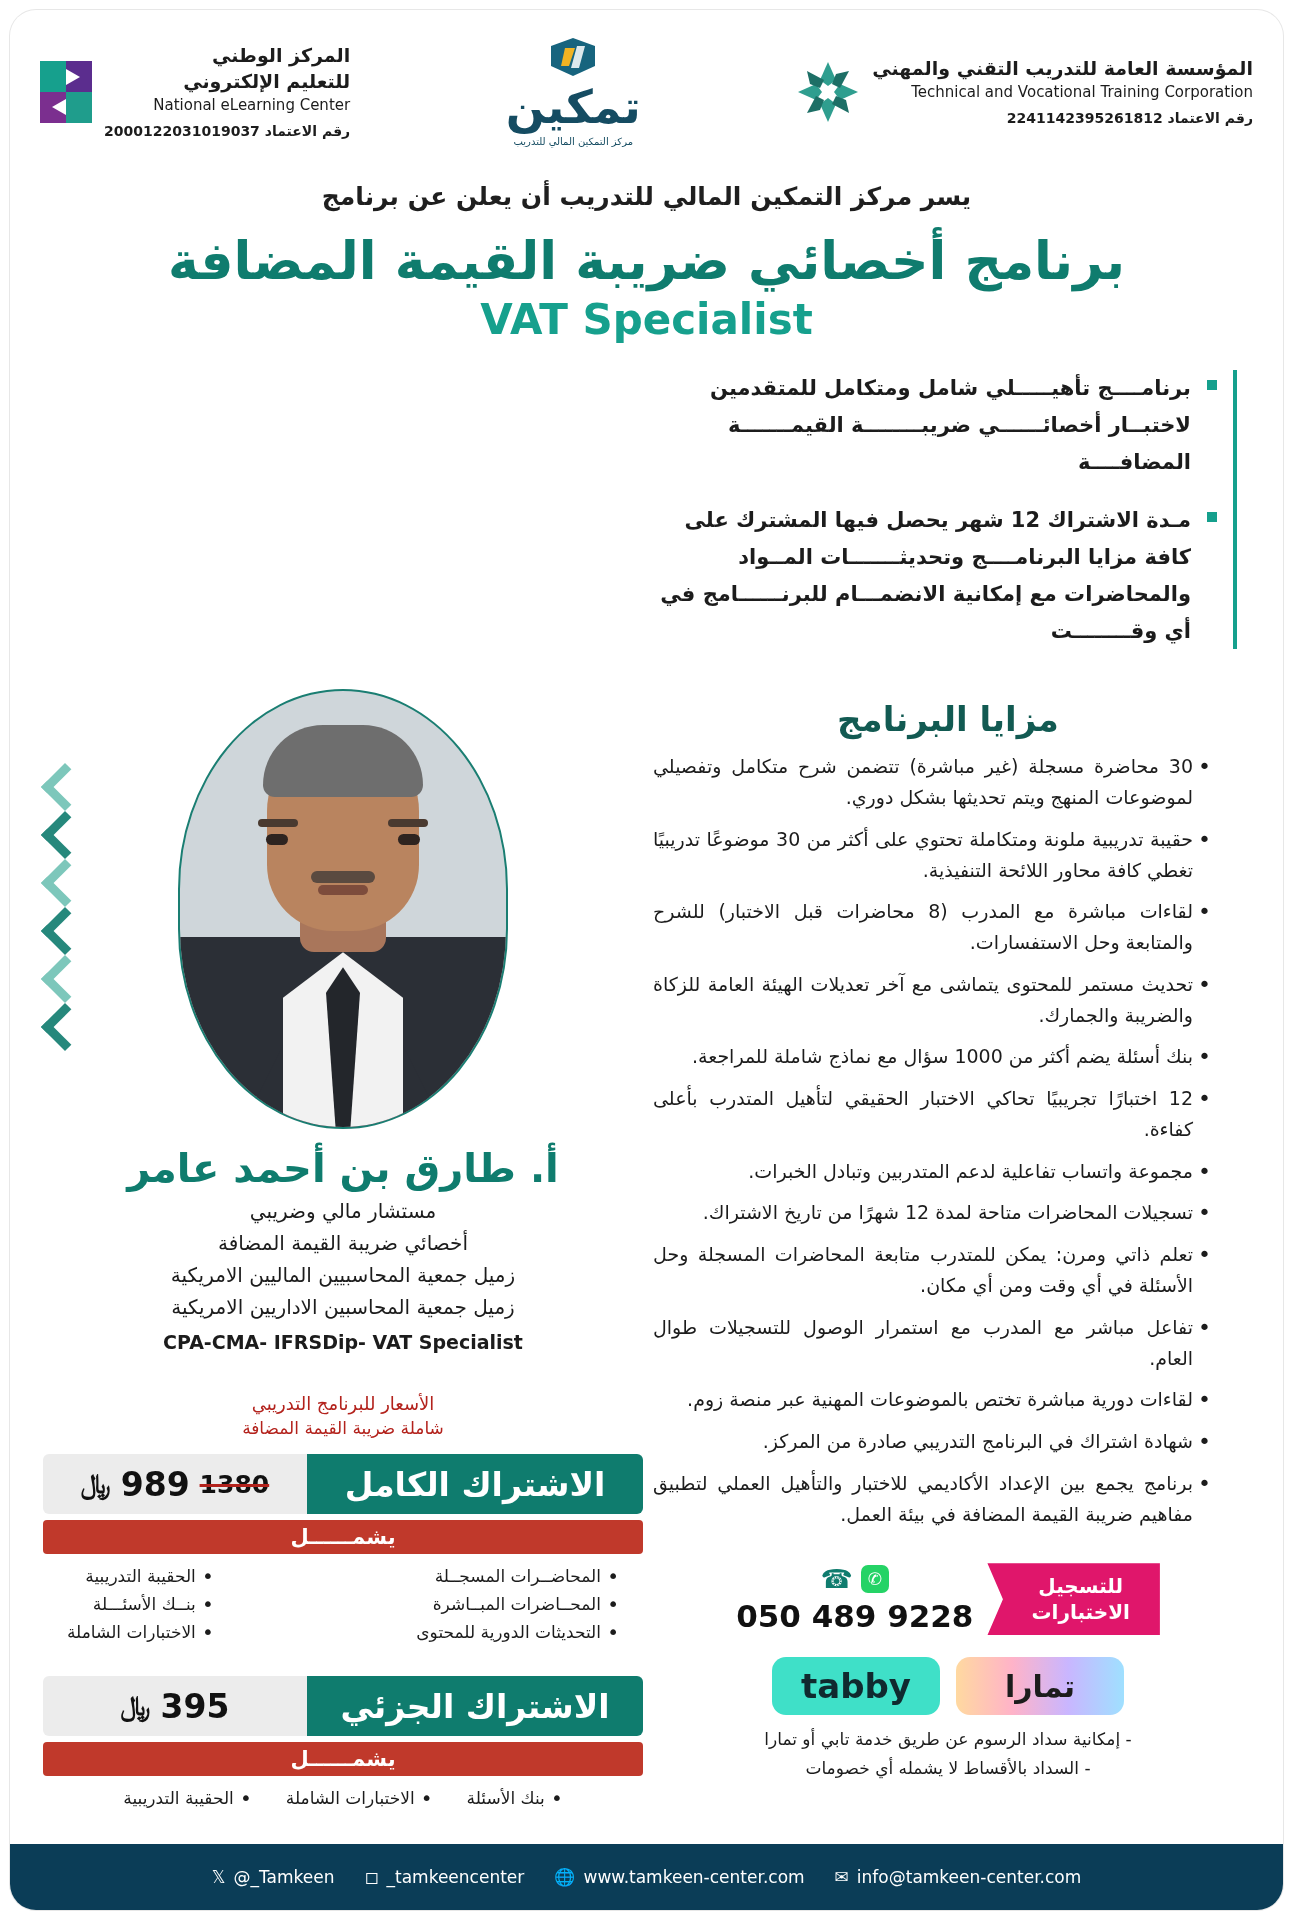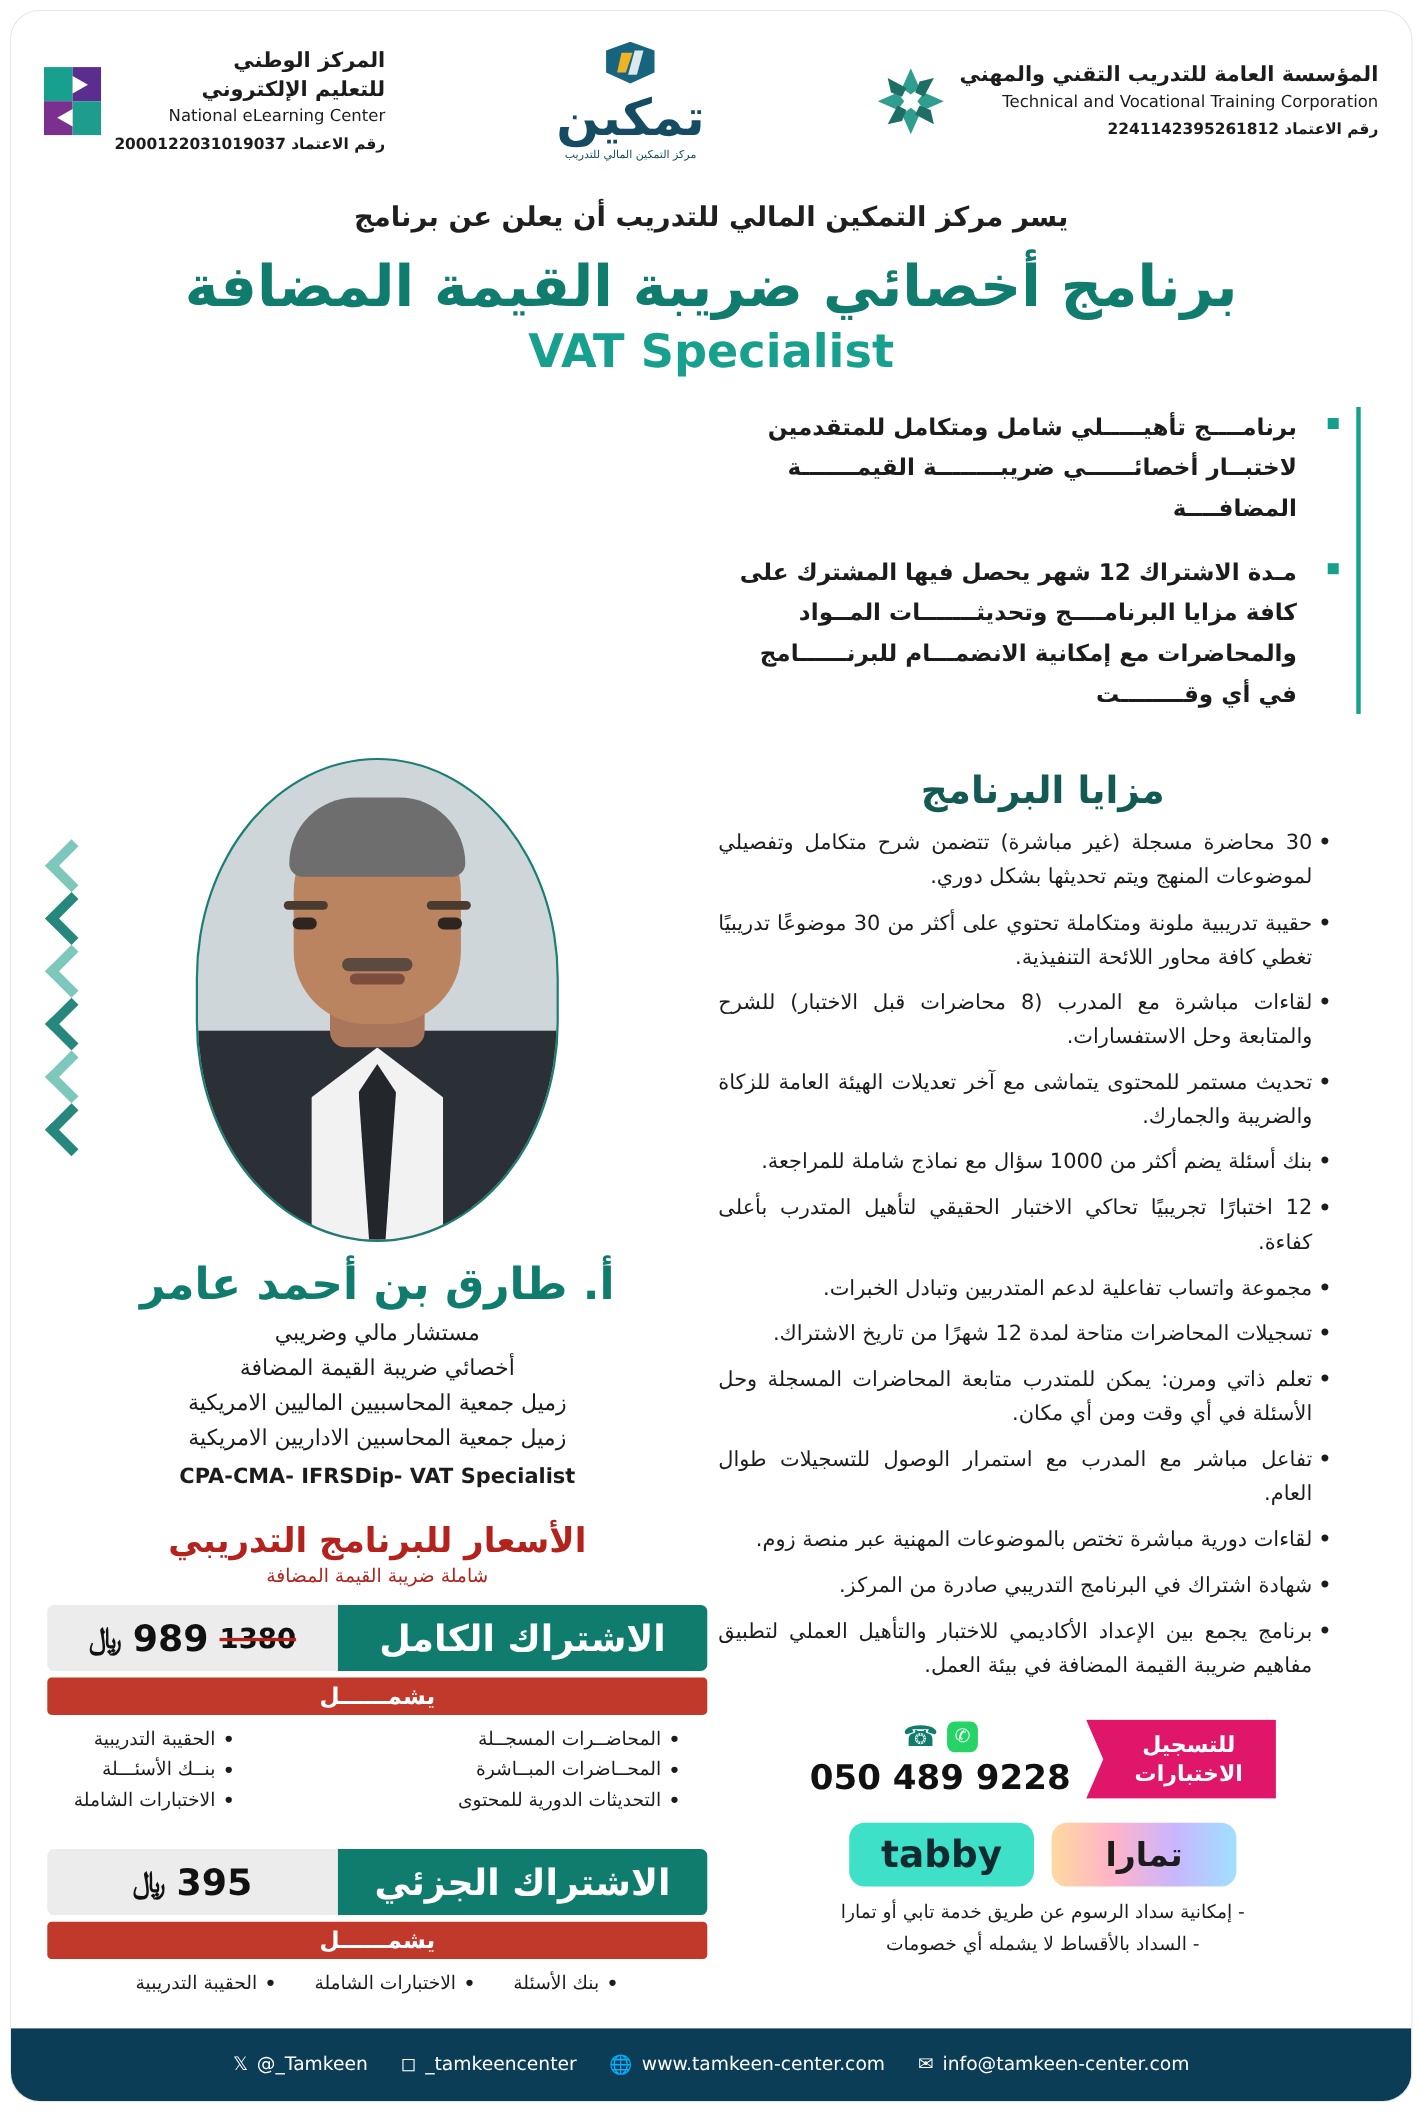--- a/index.html
+++ b/index.html
@@ -65,21 +65,21 @@
   }
 
   
   .intro-bullets {
     margin: 26px 46px 0 0;
     width: 580px;
     border-right: 4px solid #15a08d;
     padding-right: 0;
     position: relative;
   }
-  .ib-row { display:flex; align-items:flex-start; gap:28px; padding: 0 16px 0 0; margin-bottom: 22px; text-align: right;}
+  .ib-row { display:flex; align-items:flex-start; gap:16px; padding: 0 16px 0 0; margin-bottom: 22px; text-align: right;}
   .ib-sq { width: 10px; height:10px; background:#15a08d; margin-top: 10px; flex:none;}
   .ib-txt { font-size: 21px; font-weight:bold; color:#1c1c1c; line-height:1.75; }
 
   
   .body-wrap { display:flex; }
   .col-right { width: 640px; padding: 10px 40px 0 10px;}
   .col-left { width: 630px; padding: 0 0 0 30px;}
 
   .mz-title {
     text-align:center;
@@ -128,21 +128,21 @@
   .ph-eye1,.ph-eye2{position:absolute;width:22px;height:11px;background:#2e2420;border-radius:11px;}
   .ph-eye1{bottom:282px;left:86px;} .ph-eye2{bottom:282px;right:86px;}
   .ph-mou { position:absolute; left:50%; transform:translateX(-50%); bottom:232px; width:50px;height:10px;background:#7d4c3c;border-radius:6px;}
   .ph-mus { position:absolute; left:50%; transform:translateX(-50%); bottom:244px; width:64px;height:12px;background:#5a4a40;border-radius:6px;}
 
   .tr-name { text-align:center; font-size: 40px; font-weight:bold; color:#0f7c6e; margin-top: 16px;}
   .tr-line { text-align:center; font-size: 20px; color:#1c1c1c; margin-top: 8px;}
   .tr-cert { text-align:center; font-size: 19px; font-weight:bold; color:#1c1c1c; margin-top: 12px; direction:ltr;}
 
   
-  .price-title { text-align:center; font-size: 31px; font-weight:bold; color:#b3221c; margin-top: 30px;}
+  .price-title { text-align:center; font-size: 18px; font-weight:normal; color:#b3221c; margin-top: 40px;}
   .price-sub { text-align:center; font-size: 17px; color:#b3221c; margin-top: 4px;}
 
   .plan { margin-top: 16px; }
   .plan-head { display:flex; align-items:stretch; height: 60px; }
   .plan-name {
     flex: 0 0 56%;
     background:#0f7c6e;
     color:#fff;
     font-size: 33px; font-weight:bold;
     display:flex; align-items:center; justify-content:center;

